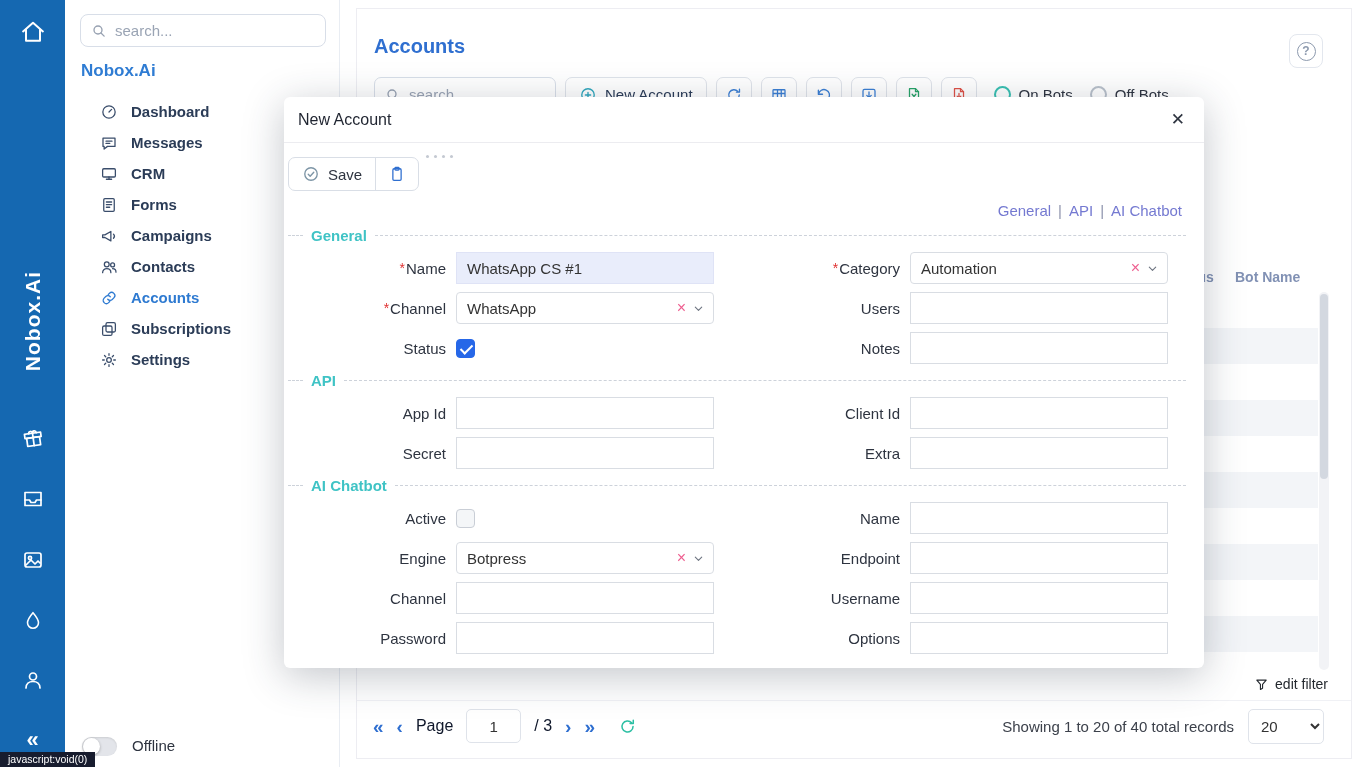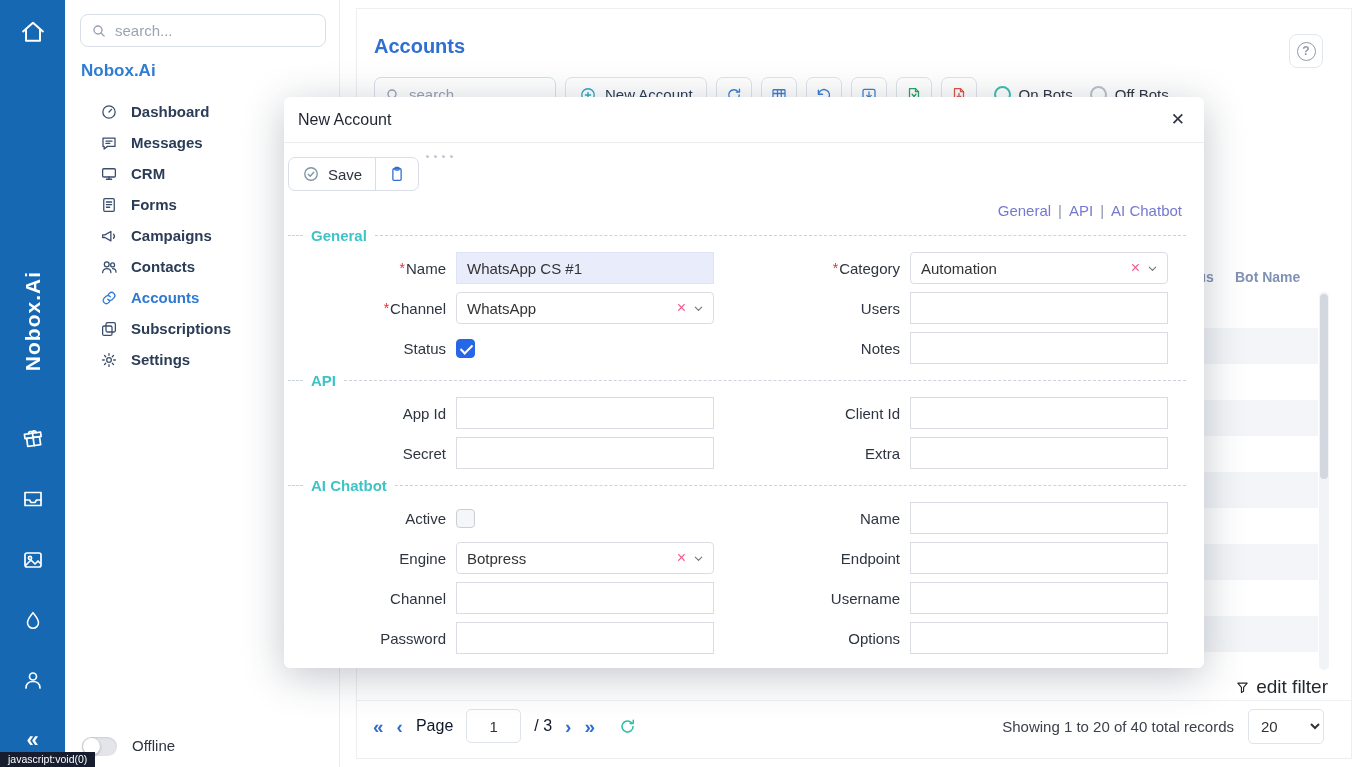--- a/index.html
+++ b/index.html
@@ -52,21 +52,21 @@
 .radio{width:17px;height:17px;border-radius:50%;border:2px solid #38c0b2;background:#fff}
 .radio.gray{border-color:#b9c1cb}
 
 .th{position:absolute;top:260px;font-size:14px;font-weight:bold;color:#8191b4;white-space:nowrap}
 .th-status{left:814px}
 .th-botname{left:878px}
 .rows{position:absolute;left:16px;top:283px;right:33px;height:377px;background:repeating-linear-gradient(180deg,#ffffff 0 36px,#f3f5f8 36px 72px)}
 .vscroll{position:absolute;top:283px;right:22px;width:10px;height:378px;background:#f2f3f6;border-radius:5px}
 .vscroll .thumb{position:absolute;top:2px;left:1px;width:8px;height:185px;background:#d3d8e0;border-radius:4px;cursor:pointer}
 
-.edit-filter{position:absolute;top:667px;right:23px;display:flex;align-items:center;gap:6px;font-size:19px;color:#24292f;cursor:pointer}
+.edit-filter{position:absolute;top:667px;right:23px;display:flex;align-items:center;gap:6px;font-size:14px;color:#24292f;cursor:pointer}
 .footer-line{position:absolute;left:0;right:0;top:691px;border-top:1px solid #f0f1f5}
 .pager{position:absolute;left:16px;top:700px;display:flex;align-items:center;gap:13px}
 .pg-arrow{font-size:19px;font-weight:bold;color:#2f6fd0;cursor:pointer;line-height:1}
 .pg-label{font-size:16px;color:#0f172a}
 .pg-input{width:55px;height:34px;border:1px solid #dfe3ea;border-radius:5px;text-align:center;font-size:15px;color:#333;font-family:inherit;outline:none}
 .pg-refresh{margin-left:10px;color:#2bbfa3;cursor:pointer;display:flex}
 .showing{position:absolute;top:709px;right:117px;font-size:15px;color:#3c414b;white-space:nowrap}
 .per-page{position:absolute;top:700px;right:27px}
 .per-page select{width:76px;height:35px;border:1px solid #dfe3ea;border-radius:5px;font-size:15px;color:#333;font-family:inherit;padding:0 8px;background:#fff}
 

